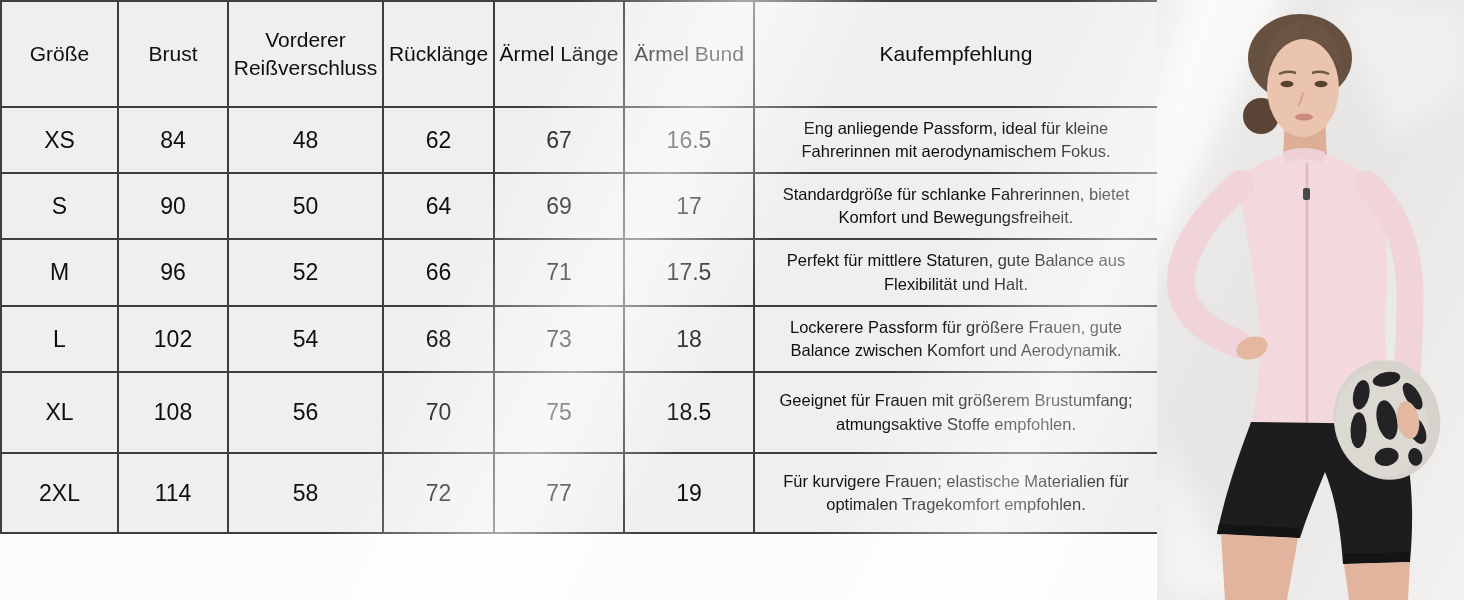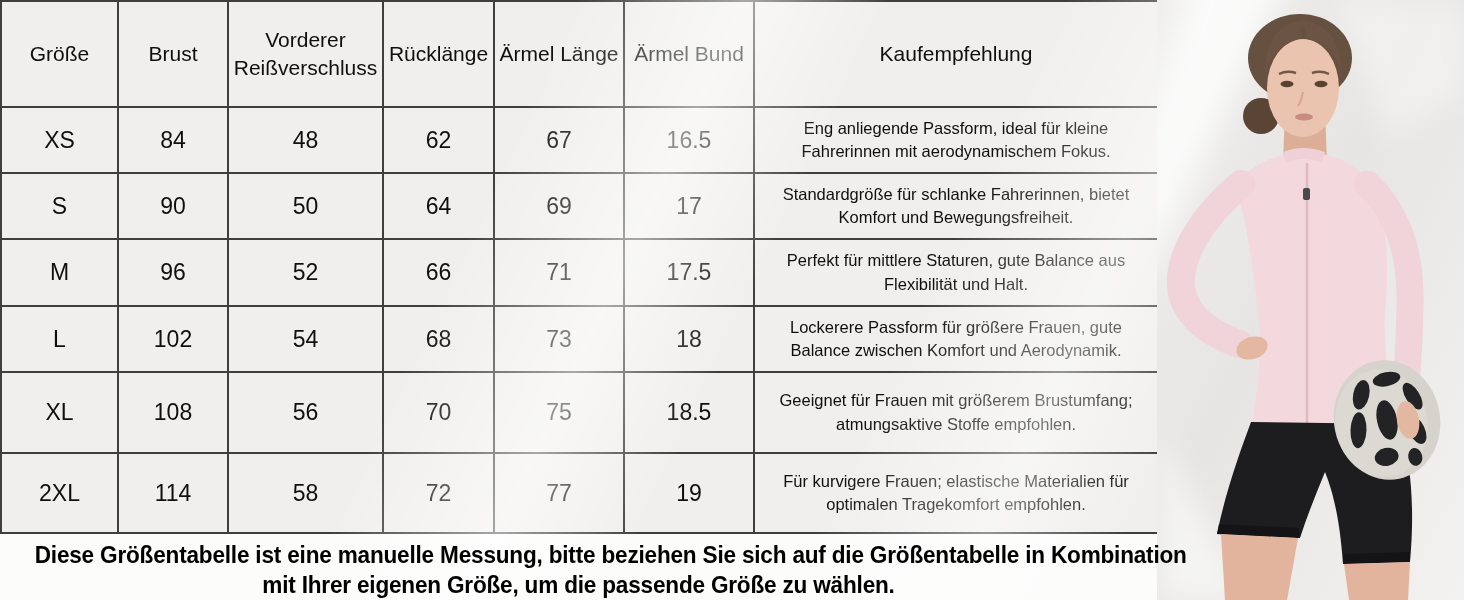--- a/index.html
+++ b/index.html
@@ -105,24 +105,20 @@
       <td>114</td>
       <td>58</td>
       <td>72</td>
       <td>77</td>
       <td>19</td>
       <td class="rec">Für kurvigere Frauen; elastische Materialien für optimalen Tragekomfort empfohlen.</td>
     </tr>
   </tbody>
     </table>
 
-  <div class="note">
-    <span class="line">Diese Größentabelle ist eine manuelle Messung, bitte beziehen Sie sich auf die Größentabelle in Kombination</span>
-    <span class="line">mit Ihrer eigenen Größe, um die passende Größe zu wählen.</span>
-  </div>
 </div>
 
 <div class="photo-panel">
   <svg width="307" height="600" viewBox="0 0 307 600" xmlns="http://www.w3.org/2000/svg">
     <defs>
       <linearGradient id="bg" x1="0" y1="0" x2="1" y2="1">
         <stop offset="0" stop-color="#f0efee"></stop>
         <stop offset="0.45" stop-color="#e6e5e3"></stop>
         <stop offset="1" stop-color="#f3f2f1"></stop>
       </linearGradient>

